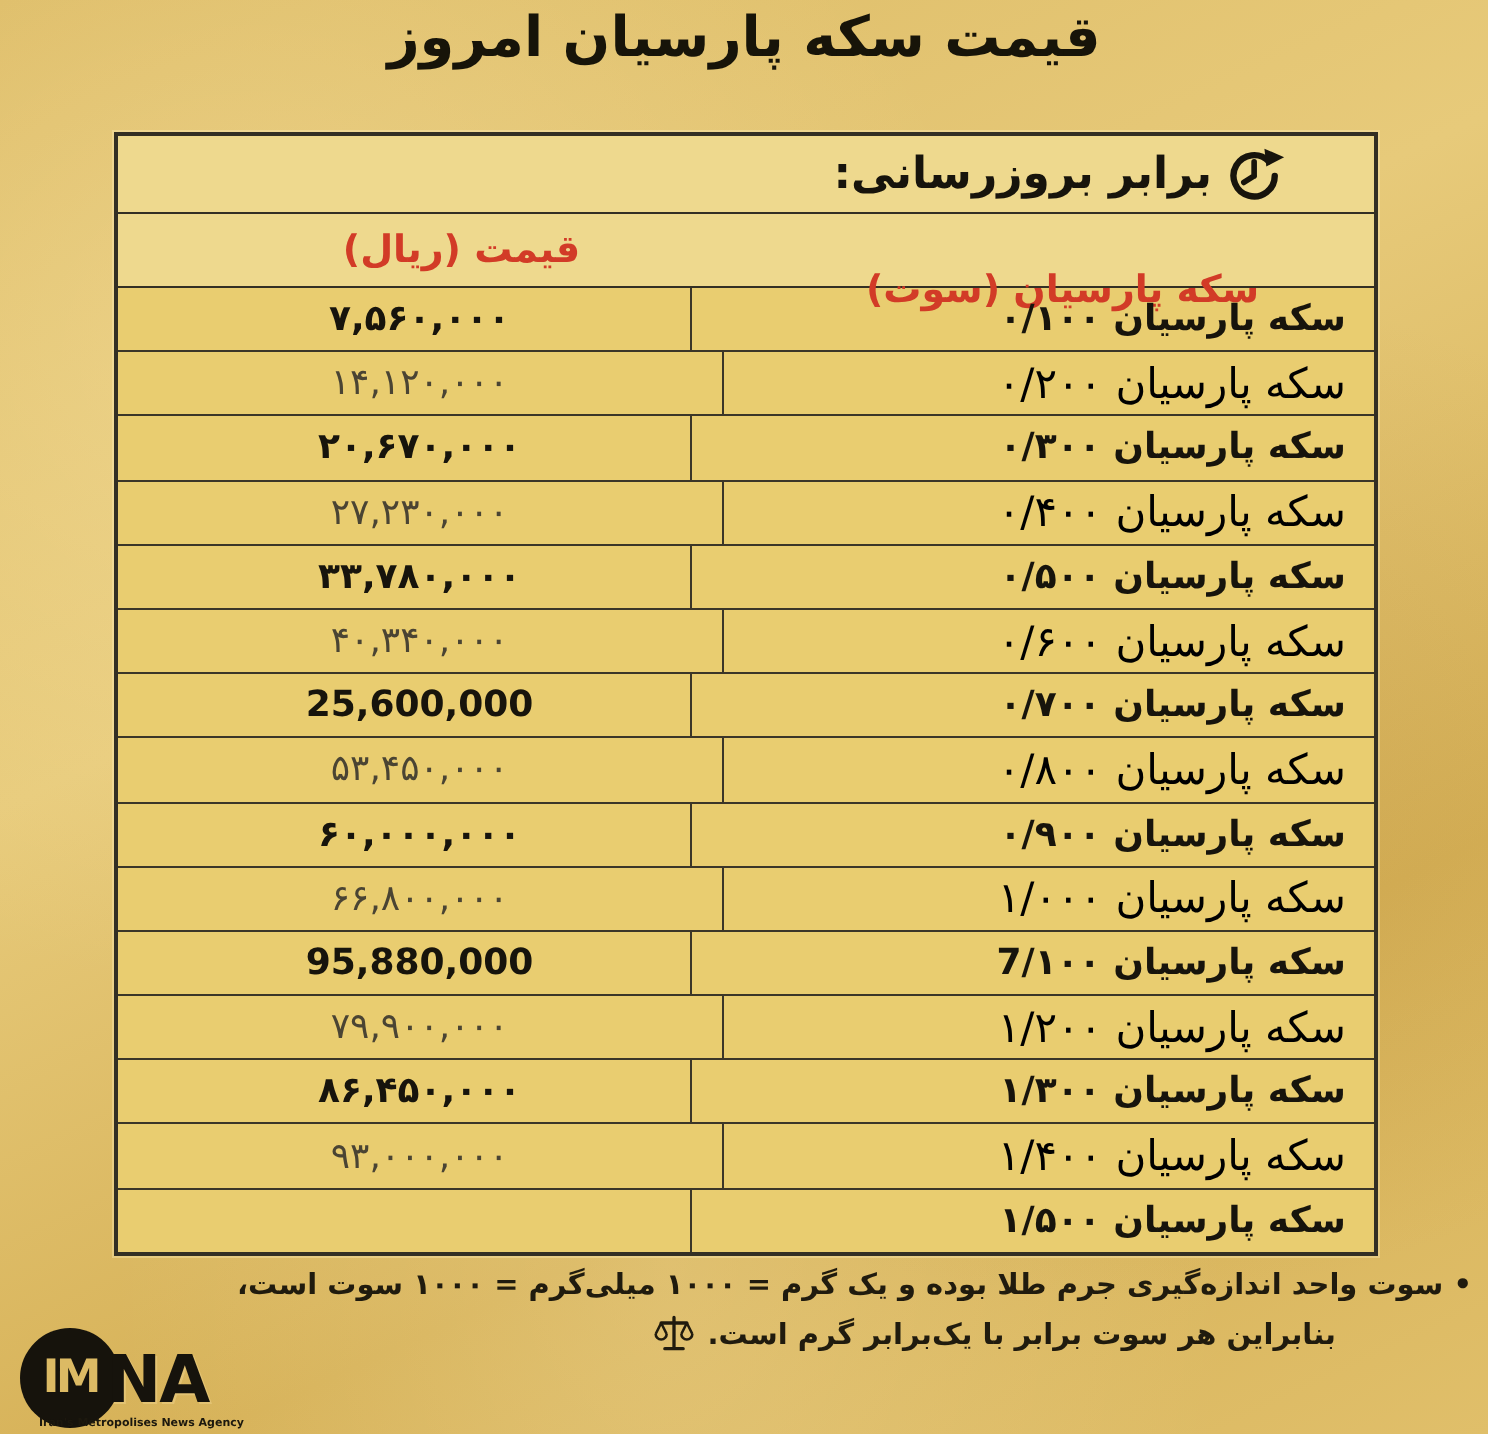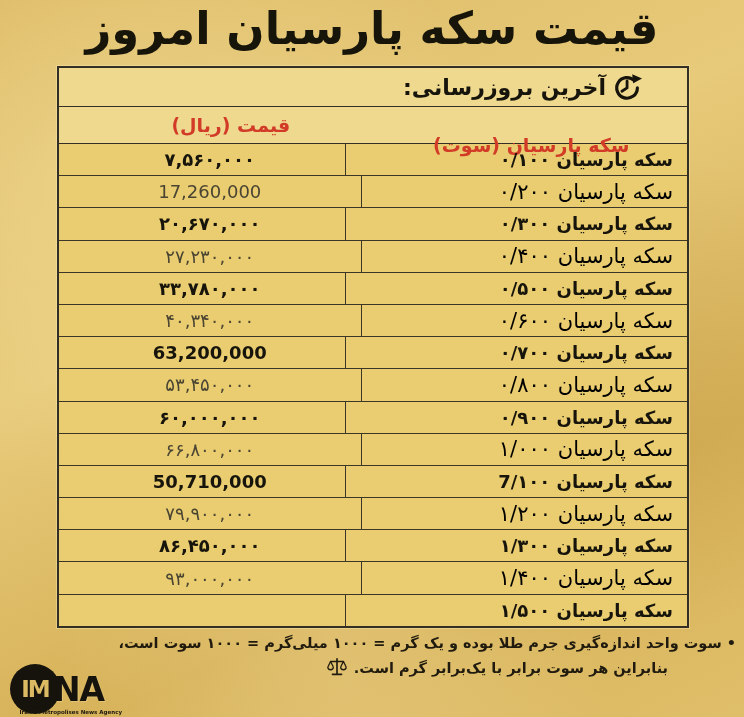--- a/index.html
+++ b/index.html
@@ -7,21 +7,21 @@
     position:relative;width:744px;height:717px;overflow:hidden;
     font-family:"DejaVu Sans",sans-serif;direction:rtl;
     background:
       radial-gradient(ellipse at 18% 25%, rgba(255,238,180,.35), transparent 42%),
       radial-gradient(ellipse at 75% 55%, rgba(160,112,40,.16), transparent 46%),
       radial-gradient(ellipse at 45% 88%, rgba(255,242,195,.22), transparent 48%),
       linear-gradient(155deg,#dcba64 0%,#e7ca7a 38%,#d6b157 72%,#e0bf6a 100%);
   }
   .title{
     position:absolute;top:2px;left:0;right:0;margin:0;
-    text-align:center;font-size:45px;font-weight:bold;color:#171409;
+    text-align:center;font-size:28px;font-weight:bold;color:#171409;
     letter-spacing:-1px;
   }
   .table{
     position:absolute;top:66px;right:55px;width:628px;
     border:2px solid #332f24;background:#e9cd70;
     box-shadow:0 0 0 1px rgba(255,240,190,.35);
   }
   .update-bar{
     height:38px;background:#eed98e;border-bottom:1px solid #332f24;
     display:flex;align-items:center;justify-content:flex-start;
@@ -73,72 +73,72 @@
   <div class="table">
 
     <div class="update-bar">
       <span class="upd-icon">
         <svg width="30" height="30" viewBox="0 0 32 32">
           <path d="M22.8 9.2 A 11 11 0 1 0 26 17" fill="none" stroke="#17140c" stroke-width="3.4" stroke-linecap="round"></path>
           <polygon points="20.5,2.5 31,7 21.5,12" fill="#17140c"></polygon>
           <path d="M15 17 L15 9.5 M15 17 L9.5 20.5" fill="none" stroke="#17140c" stroke-width="3" stroke-linecap="round"></path>
         </svg>
       </span>
-      <span class="upd-label">آخرین بروزرسانی:</span>
+      <span class="upd-label">برابر بروزرسانی:</span>
     </div>
 
     <div class="head-row">
       <div class="head-cell coin">سکه پارسیان (سوت)</div>
       <div class="head-cell price">قیمت (ریال)</div>
     </div>
 
     <div>
         <div class="row bold">
           <div class="cell coin">سکه پارسیان ۰/۱۰۰</div>
           <div class="cell price">۷,۵۶۰,۰۰۰</div>
         </div>
         <div class="row">
           <div class="cell coin">سکه پارسیان ۰/۲۰۰</div>
-          <div class="cell price">17,260,000</div>
+          <div class="cell price">۱۴,۱۲۰,۰۰۰</div>
         </div>
         <div class="row bold">
           <div class="cell coin">سکه پارسیان ۰/۳۰۰</div>
           <div class="cell price">۲۰,۶۷۰,۰۰۰</div>
         </div>
         <div class="row">
           <div class="cell coin">سکه پارسیان ۰/۴۰۰</div>
           <div class="cell price">۲۷,۲۳۰,۰۰۰</div>
         </div>
         <div class="row bold">
           <div class="cell coin">سکه پارسیان ۰/۵۰۰</div>
           <div class="cell price">۳۳,۷۸۰,۰۰۰</div>
         </div>
         <div class="row">
           <div class="cell coin">سکه پارسیان ۰/۶۰۰</div>
           <div class="cell price">۴۰,۳۴۰,۰۰۰</div>
         </div>
         <div class="row bold">
           <div class="cell coin">سکه پارسیان ۰/۷۰۰</div>
-          <div class="cell price">63,200,000</div>
+          <div class="cell price">25,600,000</div>
         </div>
         <div class="row">
           <div class="cell coin">سکه پارسیان ۰/۸۰۰</div>
           <div class="cell price">۵۳,۴۵۰,۰۰۰</div>
         </div>
         <div class="row bold">
           <div class="cell coin">سکه پارسیان ۰/۹۰۰</div>
           <div class="cell price">۶۰,۰۰۰,۰۰۰</div>
         </div>
         <div class="row">
           <div class="cell coin">سکه پارسیان ۱/۰۰۰</div>
           <div class="cell price">۶۶,۸۰۰,۰۰۰</div>
         </div>
         <div class="row bold">
           <div class="cell coin">سکه پارسیان 7/۱۰۰</div>
-          <div class="cell price">50,710,000</div>
+          <div class="cell price">95,880,000</div>
         </div>
         <div class="row">
           <div class="cell coin">سکه پارسیان ۱/۲۰۰</div>
           <div class="cell price">۷۹,۹۰۰,۰۰۰</div>
         </div>
         <div class="row bold">
           <div class="cell coin">سکه پارسیان ۱/۳۰۰</div>
           <div class="cell price">۸۶,۴۵۰,۰۰۰</div>
         </div>
         <div class="row">

